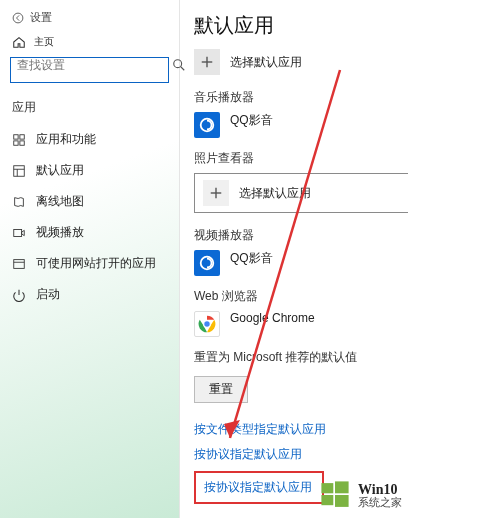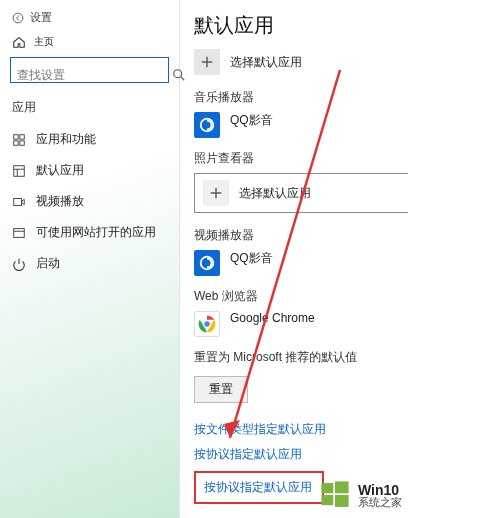--- a/index.html
+++ b/index.html
@@ -9,21 +9,21 @@
   
   .sidebar { position: absolute; left: 0; top: 0; width: 180px; height: 100%;
     background: linear-gradient(160deg, #ffffff 0%, #ffffff 35%, #c9ead6 100%);
     border-right: 1px solid #e5e5e5;
   }
   .sidebar-inner { padding: 6px 10px 0 10px; }
   .title-row { display: flex; align-items: center; font-size: 11px; color: #444; padding: 4px 2px 6px 2px; }
   .title-row svg { margin-right: 6px; }
   .home-row { display: flex; align-items: center; padding: 4px 2px 8px 2px; font-size: 10px; }
   .home-row svg { margin-right: 8px; }
-  .search-box { display: flex; align-items: flex-end; height: 26px; border: 1px solid #0a63c4; padding: 0 6px; background: #fff; margin-bottom: 10px; }
+  .search-box { display: flex; align-items: flex-start; height: 26px; border: 1px solid #0a63c4; padding: 0 6px; background: #fff; margin-bottom: 10px; }
   .search-box input { flex: 1; border: none; outline: none; font-size: 12px; color: #888; background: transparent; }
   .search-box svg { flex: 0 0 auto; }
   .sidebar-section { font-size: 12px; color: #333; padding: 6px 2px; margin-bottom: 2px; }
   .side-item { display: flex; align-items: center; padding: 7px 2px; font-size: 12px; color: #222; }
   .side-item svg { margin-right: 10px; flex: 0 0 auto; }
 
   
   .main { position: absolute; left: 180px; top: 0; right: 0; bottom: 0; padding: 10px 14px 0 14px; overflow: hidden; }
   .page-title { font-size: 20px; font-weight: 400; margin: 2px 0 10px 0; color: #111; }
   .plus-row { display: flex; align-items: center; margin-bottom: 14px; }
@@ -45,21 +45,21 @@
 
   .link { color:#0d64c5; font-size:12px; margin: 8px 0; display:block; }
   .link.highlight { border: 2px solid #d33; padding: 6px 8px; width: 130px; }
 
   
   .arrow-svg { position:absolute; left:180px; top:0; width:320px; height:518px; pointer-events:none; }
 
   
   .wm { position:absolute; right:6px; bottom:6px; display:flex; align-items:center; gap:6px; }
   .wm-logo { width:34px; height:34px; }
-  .wm-text1 { font-size:14px; font-weight:600; color:#222; line-height:1; }
+  .wm-text1 { font-size:14px; font-weight:600; color:#222; line-height:1;font-family:Liberation Serif, serif; }
   .wm-text2 { font-size:11px; color:#444; line-height:1; }
 </style>
 </head>
 <body>
 
 <div class="canvas">
 
   <div class="sidebar">
     <div class="sidebar-inner">
       <div class="title-row">
@@ -93,20 +93,26 @@
           </svg>
         <span>应用和功能</span>
       </div>
       <div class="side-item">
         <svg width="14" height="14" viewBox="0 0 16 16">
             <rect x="2" y="2" width="12" height="12" fill="none" stroke="#333"></rect>
             <line x1="2" y1="6" x2="14" y2="6" stroke="#333"></line>
             <line x1="6" y1="6" x2="6" y2="14" stroke="#333"></line>
           </svg>
         <span>默认应用</span>
+      </div>
+      <div class="side-item">
+        <svg width="14" height="14" viewBox="0 0 16 16">
+            <path d="M3 3l4 1 3-1 3 1v9l-3-1-3 1-4-1z" fill="none" stroke="#333"></path>
+          </svg>
+        <span>离线地图</span>
       </div>
       <div class="side-item">
         <svg width="14" height="14" viewBox="0 0 16 16">
             <rect x="2" y="4" width="9" height="8" fill="none" stroke="#333"></rect>
             <path d="M11 7l3-2v6l-3-2z" fill="none" stroke="#333"></path>
           </svg>
         <span>视频播放</span>
       </div>
       <div class="side-item">
         <svg width="14" height="14" viewBox="0 0 16 16">

